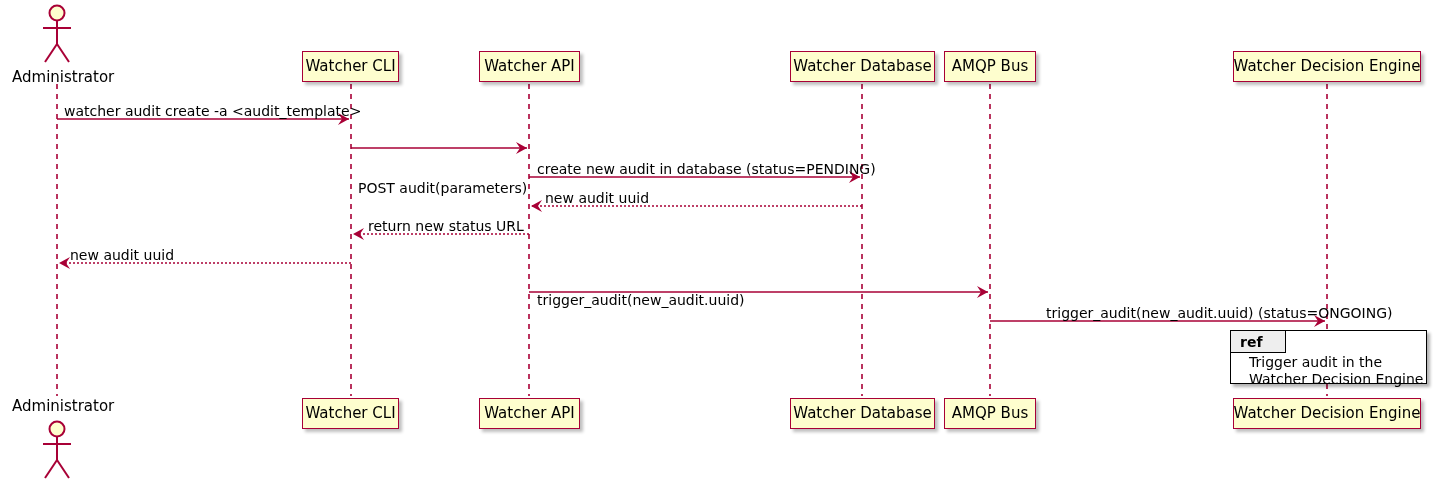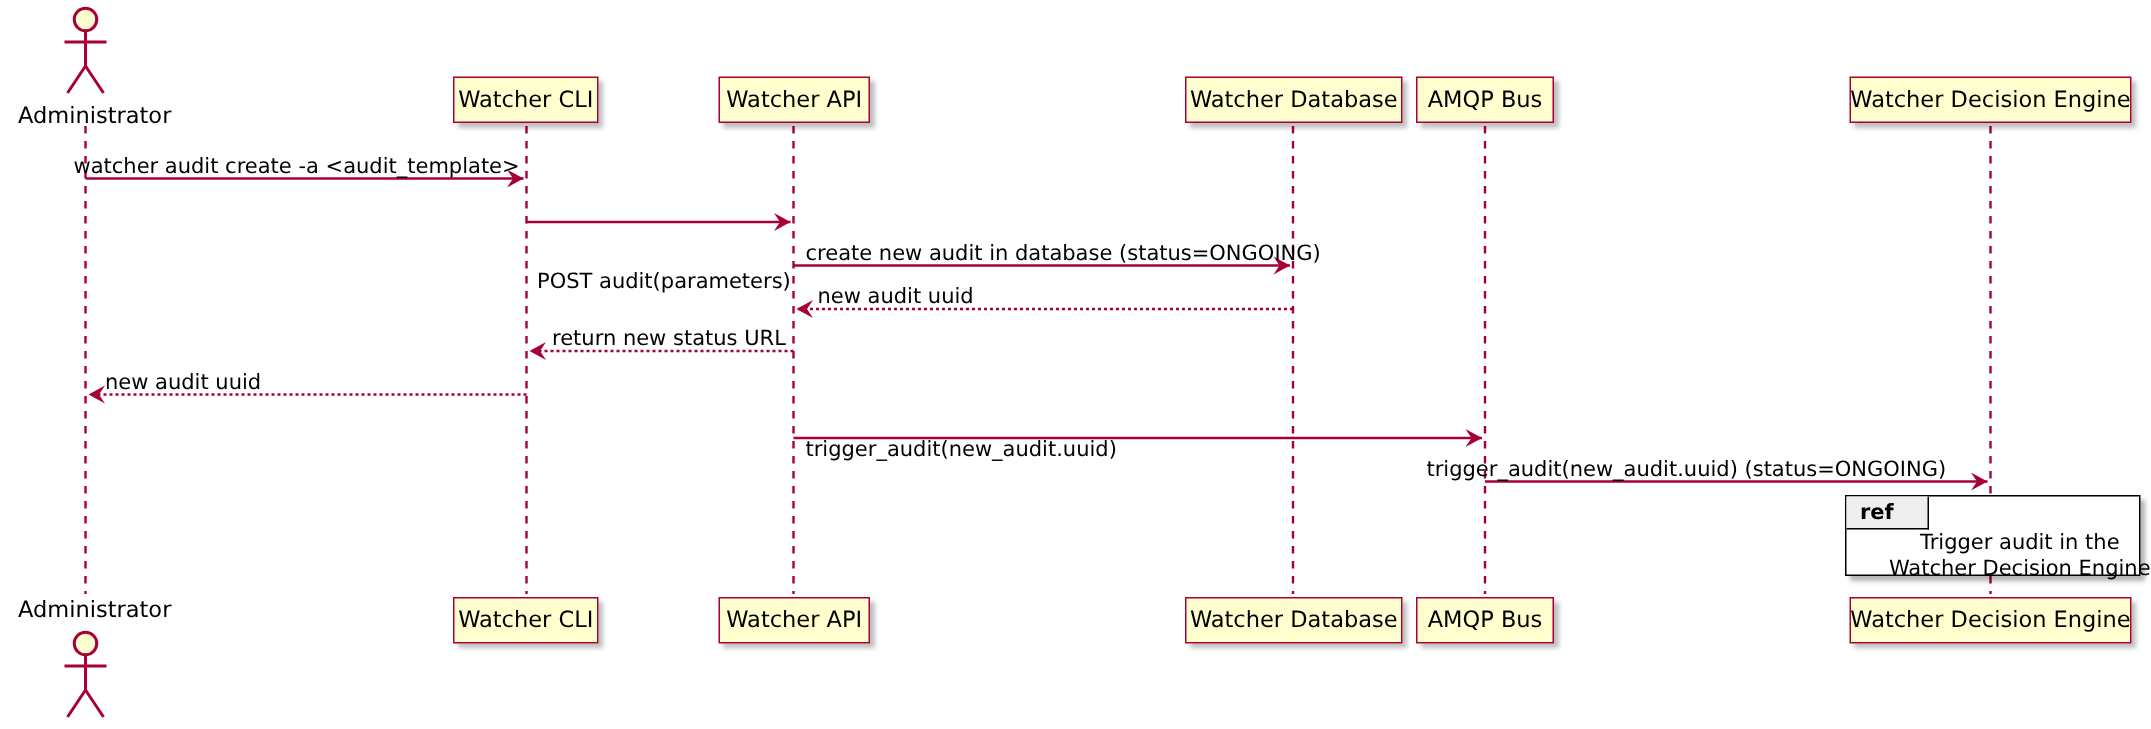--- a/index.html
+++ b/index.html
@@ -9,21 +9,20 @@
   }
   body {
     font-family: "DejaVu Sans", sans-serif;
   }
   #diagram {
     position: relative;
     width: 1434px;
     height: 486px;
     background: #FFFFFF;
     overflow: hidden;
-    text-align: center;
   }
   svg.canvas {
     position: absolute;
     left: 0;
     top: 0;
     width: 1434px;
     height: 486px;
   }
   .lifeline {
     stroke: #A80036;
@@ -183,28 +182,28 @@
     <span>Watcher Database</span>
   </div>
   <div class="participant-box" style="left:944px; top:398px; width:92px; height:31px;">
     <span>AMQP Bus</span>
   </div>
   <div class="participant-box" style="left:1233px; top:398px; width:188px; height:31px;">
     <span>Watcher Decision Engine</span>
   </div>
 
   <div id="msg-labels">
-      <div class="msg-label" style="left: 49px; top: 104px;">watcher audit create -a &lt;audit_template&gt;</div>
+      <div class="msg-label" style="left: 64px; top: 104px;">watcher audit create -a &lt;audit_template&gt;</div>
       <div class="msg-label" style="left: 358px; top: 133px; margin-top: 48px;">POST audit(parameters)</div>
-      <div class="msg-label" style="left: 537px; top: 162px;">create new audit in database (status=ONGOING)</div>
+      <div class="msg-label" style="left: 537px; top: 162px;">create new audit in database (status=PENDING)</div>
       <div class="msg-label" style="left: 545px; top: 191px;">new audit uuid</div>
       <div class="msg-label" style="left: 368px; top: 219px;">return new status URL</div>
       <div class="msg-label" style="left: 70px; top: 248px;">new audit uuid</div>
       <div class="msg-label" style="left: 537px; top: 277px; margin-top: 16px;">trigger_audit(new_audit.uuid)</div>
-      <div class="msg-label" style="left: 951px; top: 306px;">trigger_audit(new_audit.uuid) (status=ONGOING)</div>
+      <div class="msg-label" style="left: 1046px; top: 306px;">trigger_audit(new_audit.uuid) (status=ONGOING)</div>
     </div>
 
   <div class="ref-frame" id="ref-frame" style="left: 1230px; top: 330px; width: 197px; height: 54px;">
     <div class="ref-tab">ref</div>
     <div class="ref-body" id="ref-body">
         <div>Trigger audit in the</div>
         <div>Watcher Decision Engine</div>
       </div>
   </div>
 

